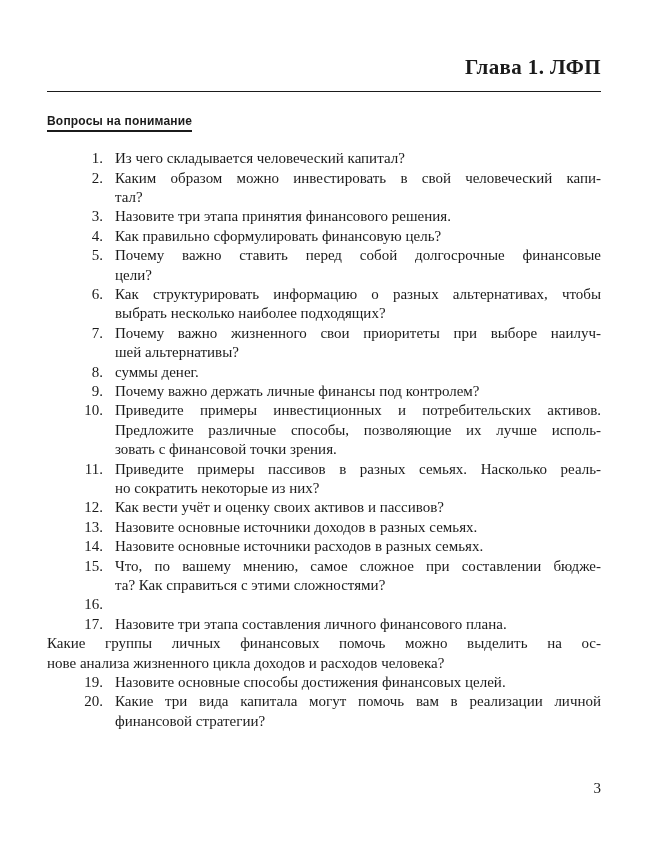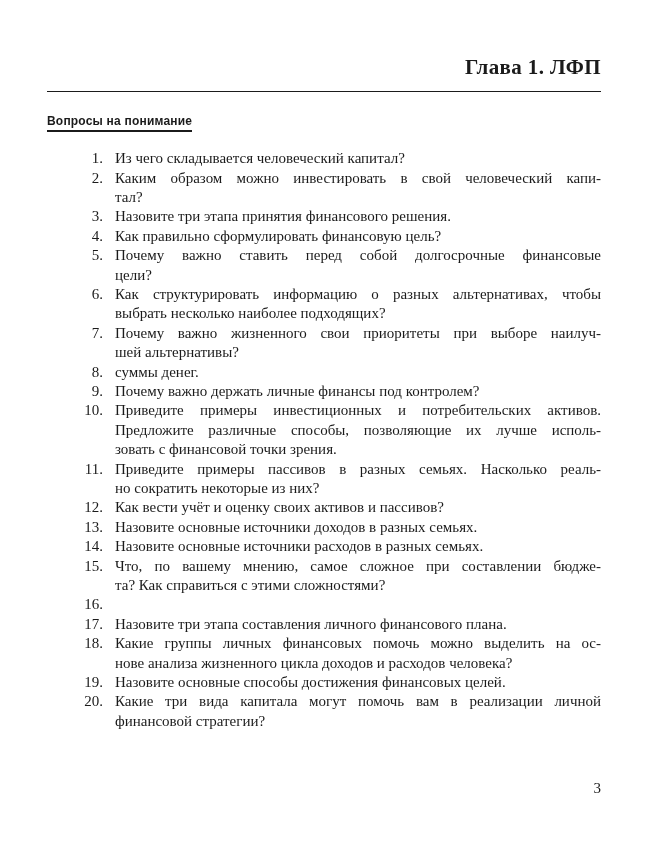--- a/index.html
+++ b/index.html
@@ -188,21 +188,20 @@
       <div class="question">
         <span class="q-num">16.</span>
       </div>
       <div class="question">
         <span class="q-num">17.</span>
         <div class="q-text">
           <div class="q-line">Назовите три этапа составления личного финансового плана.</div>
         </div>
       </div>
       <div class="question">
-        <span class="q-num">18.</span>
         <div class="q-text">
           <div class="q-line just">Какие группы личных финансовых помочь можно выделить на ос-</div>
           <div class="q-line">нове анализа жизненного цикла доходов и расходов человека?</div>
         </div>
       </div>
       <div class="question">
         <span class="q-num">19.</span>
         <div class="q-text">
           <div class="q-line">Назовите основные способы достижения финансовых целей.</div>
         </div>

